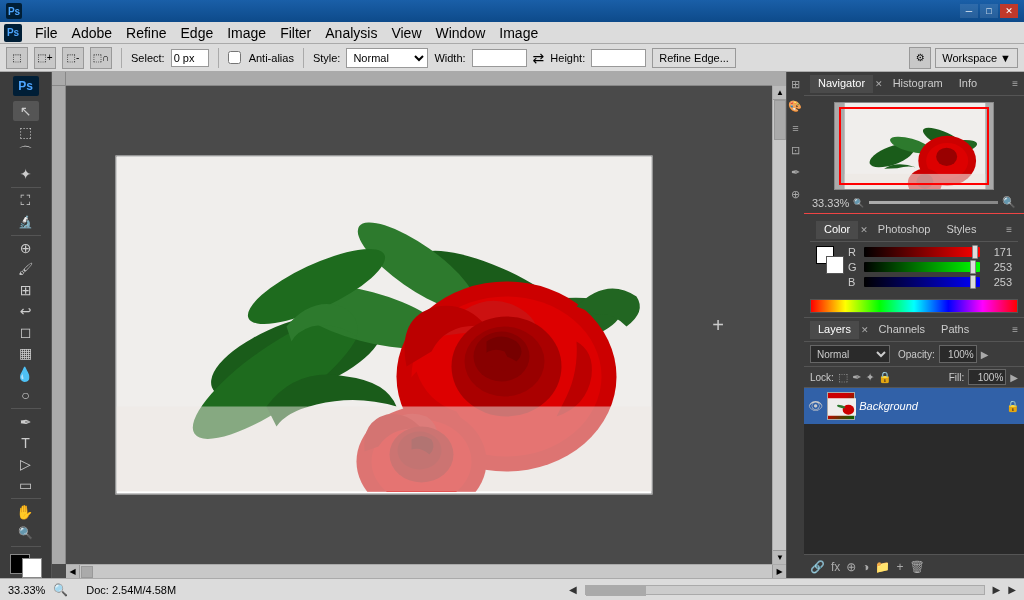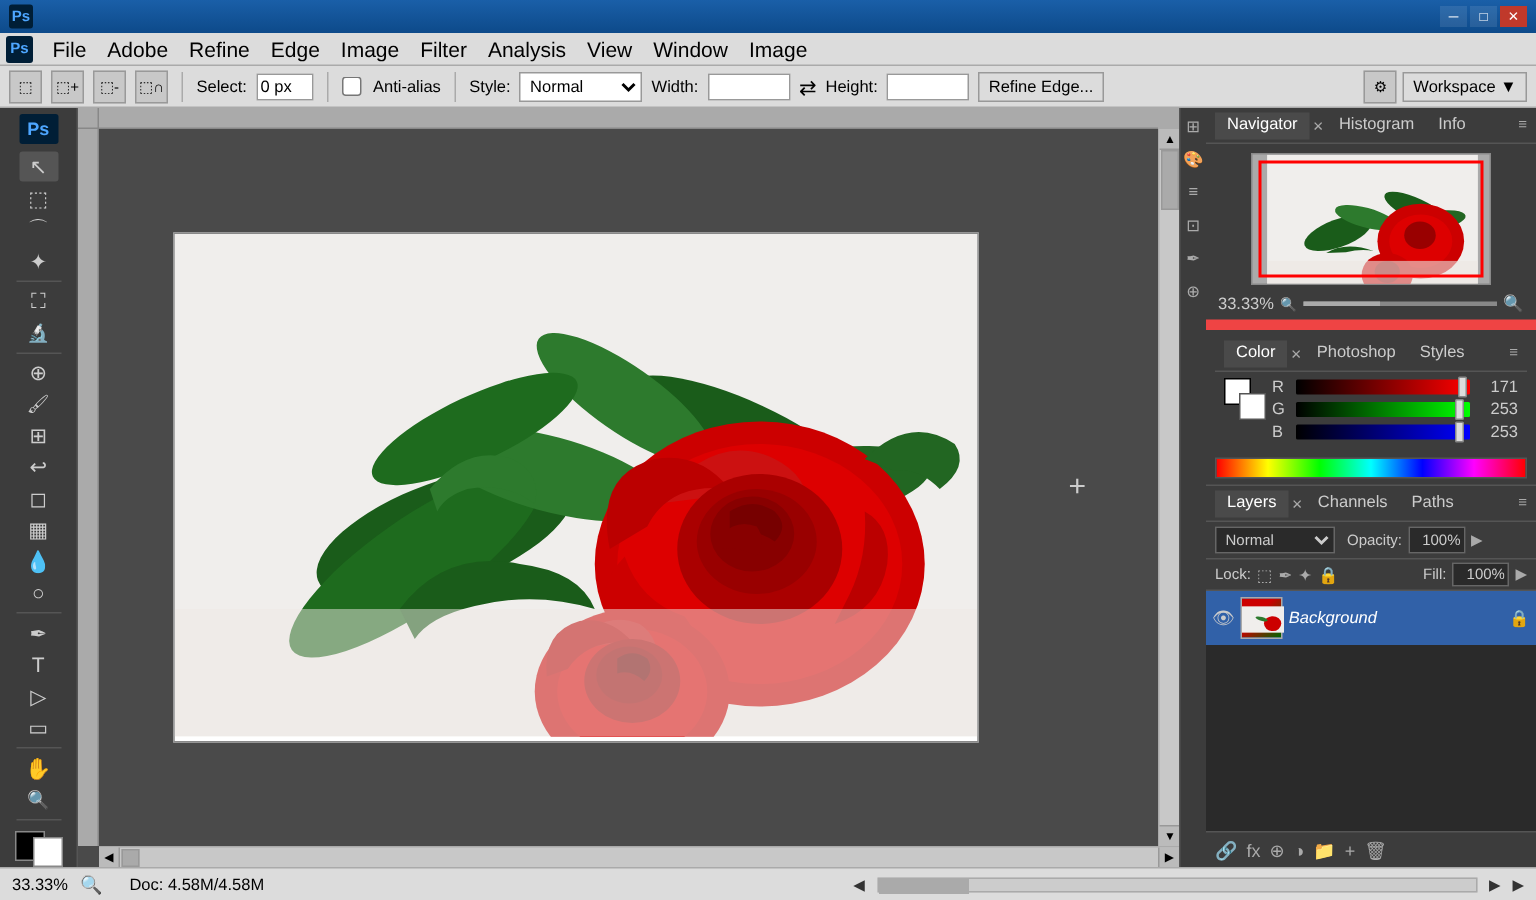--- a/index.html
+++ b/index.html
@@ -185,21 +185,21 @@
       color: #ccc;
       cursor: pointer;
       border-bottom: 2px solid transparent;
     }
     .panel-tab.active { color: #fff; background: #4a4a4a; }
     .panel-close { margin-left: auto; color: #aaa; cursor: pointer; font-size: 10px; }
 
     
     #navigator-panel {
       background: #3c3c3c;
-      border-bottom: 7px solid #ef4444;
+      border-bottom: 1px solid #ef4444;
     }
     .nav-zoom-bar {
       display: flex;
       align-items: center;
       padding: 4px 8px;
       gap: 4px;
     }
     .nav-zoom-text { color: #ccc; font-size: 11px; }
     .zoom-slider {
       flex: 1;
@@ -769,21 +769,21 @@
       </div>
 
     </div>
   </div>
 
 </div>
 
 <div id="statusbar">
   <span class="status-zoom">33.33%</span>
   <span class="status-icon">🔍</span>
-  <span class="status-info">Doc: 4.58M/4.58M</span>
+  <span class="status-info">Doc: 2.54M/4.58M</span>
   <div style="flex:1;"></div>
   <span style="font-size:10px;color:#333;cursor:pointer;">◀</span>
   <div style="width:400px;height:10px;background:#ccc;border:1px solid #aaa;">
     <div style="width:60px;height:10px;background:#aaa;"></div>
   </div>
   <span style="font-size:10px;color:#333;cursor:pointer;">▶</span>
   <span style="font-size:10px;color:#333;cursor:pointer;">▶</span>
 </div>
 
 </body></html>

